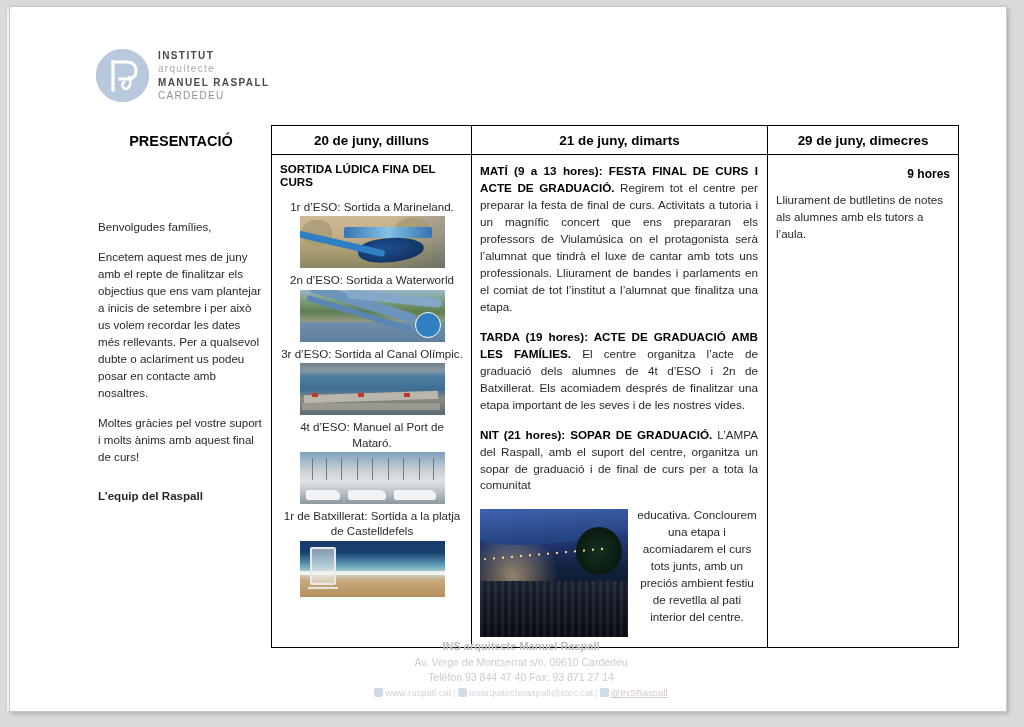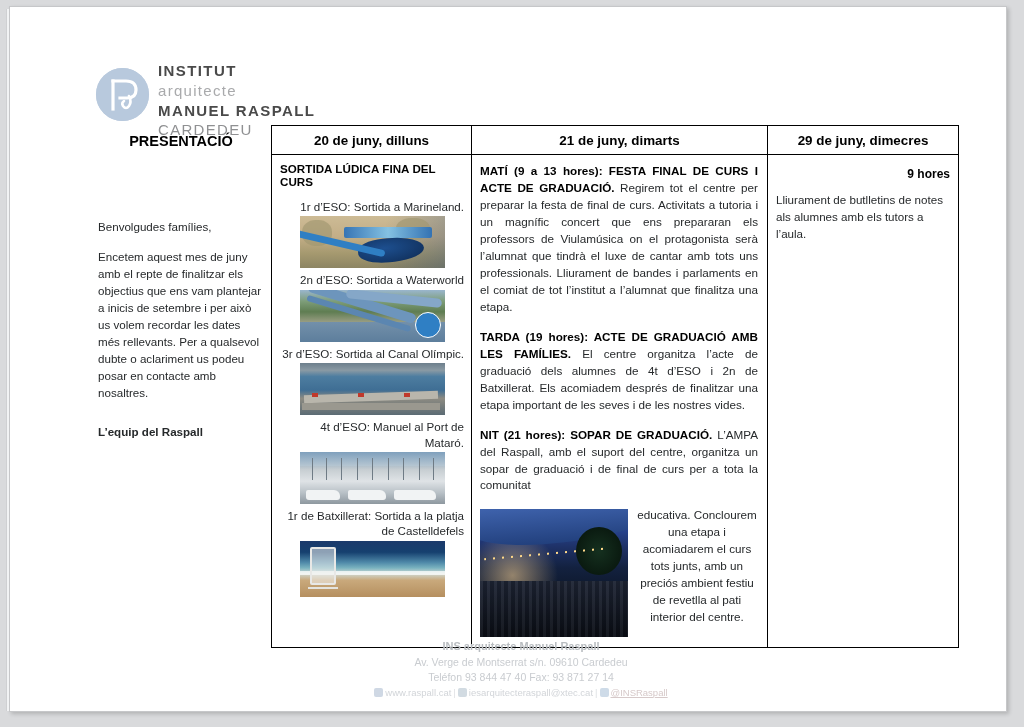--- a/index.html
+++ b/index.html
@@ -53,24 +53,23 @@
     width: 53px;
     height: 53px;
     border-radius: 50%;
     background: #b8c9dd;
     position: relative;
     flex: none;
   }
   .logo-mark svg { display: block; }
   .logo-words {
     line-height: 1.32;
-    font-size: 15px;
+    font-size: 10px;
     letter-spacing: 1.4px;
     font-weight: bold;
-    margin-top: 12px;
   }
   .lw-1 { color: #4a4a4a; }
   .lw-2 { color: #a9aaac; font-weight: normal; letter-spacing: 1.3px; }
   .lw-3 { color: #4a4a4a; }
   .lw-4 { color: #8f9092; font-weight: normal; letter-spacing: 1.3px; }
 
   
   .doc-title {
     position: absolute;
     left: 262px;
@@ -143,21 +142,21 @@
 
   
   .colA-title {
     font-size: 11.6px;
     font-weight: bold;
     color: #000;
     margin: 0 0 11px 0;
     letter-spacing: 0.05px;
   }
   .trip {
-    text-align: right;
+    text-align: center;
     margin-bottom: 1px;
   }
   .trip-label {
     font-size: 11.6px;
     line-height: 1.33;
     color: #26292b;
     margin: 0 0 2px 0;
   }
   .photo {
     width: 145px;
@@ -448,20 +447,21 @@
       <div class="lw-4">CARDEDEU</div>
     </div>
   </div>
 
 
   <div class="presentacio-head">PRESENTACIÓ</div>
 
   <div class="intro-col">
     <p>Benvolgudes famílies,</p>
     <p>Encetem aquest mes de juny amb el repte de finalitzar els objectius que ens vam plantejar a inicis de setembre i per això us volem recordar les dates més rellevants. Per a qualsevol dubte o aclariment us podeu posar en contacte amb nosaltres.</p>
+    <p>Moltes gràcies pel vostre suport i molts ànims amb aquest final de curs!</p>
     <p class="sign">L’equip del Raspall</p>
   </div>
 
   <table class="sched-table">
     <colgroup>
       <col class="col-a">
         <col class="col-b">
         <col class="col-c">
     </colgroup>
     <thead>

